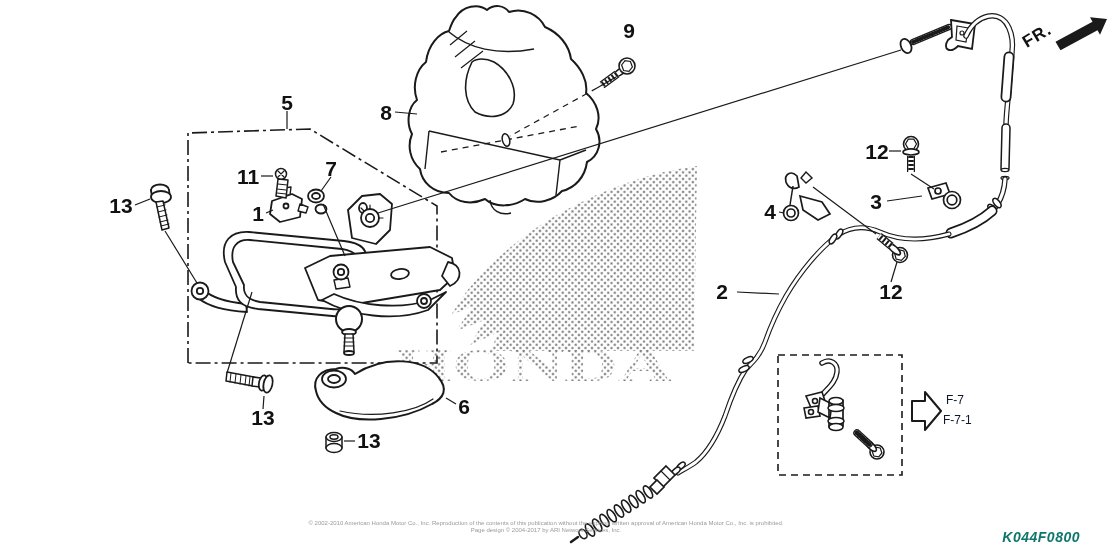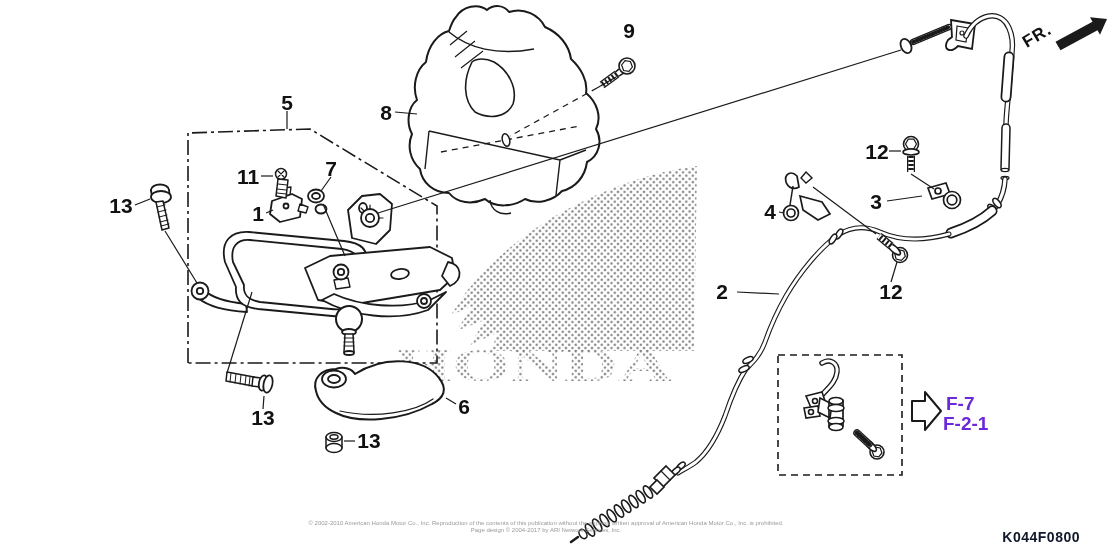--- a/index.html
+++ b/index.html
@@ -1,25 +1,25 @@
 <!DOCTYPE html>
 <html><head>
 <meta charset="utf-8">
 <style>
   html,body{margin:0;padding:0;background:#fff;}
   .stage{position:relative;width:1120px;height:560px;background:#ffffff;overflow:hidden;
          font-family:"Liberation Sans",sans-serif;}
   .stage svg{position:absolute;left:0;top:0;}
   .callout{position:absolute;transform:translate(-50%,-50%);font-weight:700;font-size:21px;
            color:#111;letter-spacing:0;line-height:1;cursor:pointer;}
-  .ref-label{position:absolute;font-weight:700;font-size:19px;color:#6d28d9;line-height:1;cursor:pointer;}
+  .ref-label{position:absolute;font-weight:400;font-size:12px;color:#0f172a;line-height:1;cursor:pointer;}
   .fr-label{position:absolute;left:1022px;top:26px;font-weight:700;font-size:17px;color:#111;
             transform:rotate(-31deg);letter-spacing:1px;}
-  .part-code{position:absolute;right:40px;top:529px;font-size:14px;font-weight:600;color:#0f172a;
-             letter-spacing:.5px;}
+  .part-code{position:absolute;right:40px;top:529px;font-size:14px;font-weight:600;color:#0f766e;
+             letter-spacing:.5px;font-style:italic;}
   .copyright{position:absolute;left:286px;top:520px;width:520px;text-align:center;
              font-size:6px;line-height:7px;color:#9a9a9a;}
 </style>
 </head>
 <body>
 
 <div class="stage">
 
 <svg width="1120" height="560" viewBox="0 0 1120 560">
   <defs>
@@ -299,21 +299,21 @@
       <div class="callout" style="left: 891px; top: 291px;">12</div>
       <div class="callout" style="left: 722px; top: 291px;">2</div>
       <div class="callout" style="left: 464px; top: 406px;">6</div>
       <div class="callout" style="left: 369px; top: 440px;">13</div>
       <div class="callout" style="left: 263px; top: 417px;">13</div>
     </div>
 
 <div class="fr-label">FR.</div>
 
 <div class="ref-label" style="left:946px;top:394px;">F-7</div>
-<div class="ref-label" style="left:943px;top:414px;">F-2-1</div>
+<div class="ref-label" style="left:943px;top:414px;">F-7-1</div>
 
 <div class="part-code">K044F0800</div>
 
 <div class="copyright">
   <div>© 2002-2010 American Honda Motor Co., Inc. Reproduction of the contents of this publication without the express written approval of American Honda Motor Co., Inc. is prohibited.</div>
   <div>Page design © 2004-2017 by ARI Network Services, Inc.</div>
 </div>
 
 </div>
 

